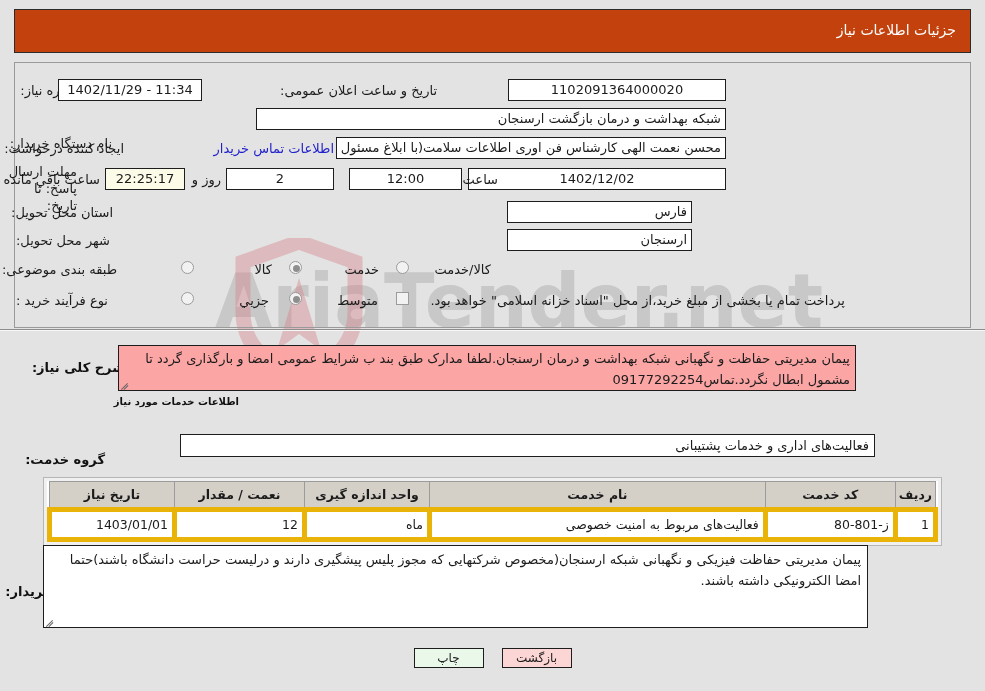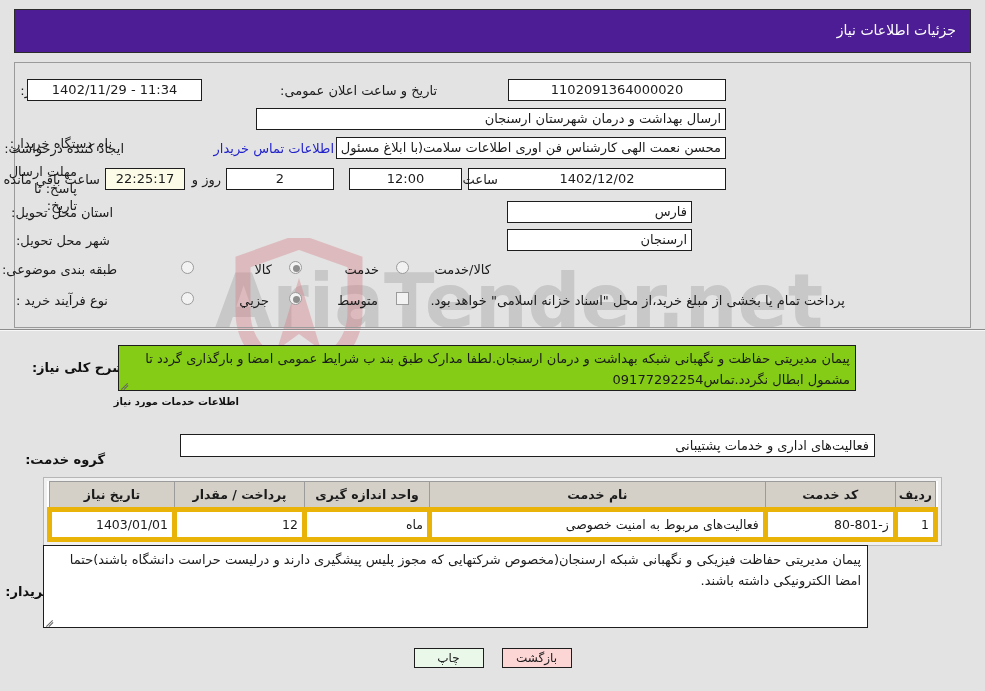--- a/index.html
+++ b/index.html
@@ -41,21 +41,21 @@
     position: absolute;
     left: 235px; top: 238px;
     width: 128px; height: 140px;
   }
 
   
   #titlebar {
     position: absolute;
     left: 14px; top: 9px;
     width: 957px; height: 44px;
-    background: #4c1d95;
+    background: #c2410c;
     border: 1px solid #2b2b2b;
     z-index: 4;
   }
   #titlebar .title-text {
     position: absolute;
     right: 14px; top: 12px;
     color: #ffffff;
     font-size: 14px;
   }
 
@@ -161,21 +161,21 @@
     font-weight: bold;
     color: #111;
     text-align: right;
     z-index: 3;
   }
   #desc-box {
     position: absolute;
     left: 118px; top: 345px;
     width: 738px; height: 46px;
     border: 1px solid #1d1d1d;
-    background: #84cc16;
+    background: #fca5a5;
     font-size: 13px;
     line-height: 21px;
     color: #1b1b1b;
     padding: 2px 5px 0 5px;
     text-align: right;
     overflow: hidden;
     z-index: 3;
     resize: none;
     font-family: "DejaVu Sans", "Liberation Sans", sans-serif;
   }
@@ -324,24 +324,24 @@
   <div id="titlebar">
     <span class="title-text">جزئیات اطلاعات نیاز</span>
   </div>
 
   <div id="panel"></div>
 
   <div class="lbl" style="right:903px; top:83px;">شماره نیاز:</div>
   <div class="fld" style="right:259px; top:79px; width:218px;">1102091364000020</div>
 
   <div class="lbl" style="right:548px; top:83px;">تاریخ و ساعت اعلان عمومی:</div>
-  <div class="fld" style="right:783px; top:79px; width:175px;">11:34 - 1402/11/29</div>
+  <div class="fld" style="right:783px; top:79px; width:144px;">11:34 - 1402/11/29</div>
 
   <div class="lbl" style="right:873px; top:112px;margin-top:24px;">نام دستگاه خریدار:</div>
-  <div class="fld rtlstart" style="right:259px; top:108px; width:470px;">ارسال بهداشت و درمان شهرستان ارسنجان</div>
+  <div class="fld rtlstart" style="right:259px; top:108px; width:470px;">شبکه بهداشت و درمان بازگشت ارسنجان</div>
 
   <div class="lbl" style="right:861px; top:141px;">ایجاد کننده درخواست:</div>
   <div class="fld rtlstart" style="right:259px; top:137px; width:390px;">محسن نعمت الهی کارشناس فن اوری اطلاعات سلامت(با ابلاغ مسئول امور قرا</div>
   <div class="link" style="right:651px; top:141px;">اطلاعات تماس خریدار</div>
 
   <div class="lbl2" style="right:908px; top:163px; width:74px;">مهلت ارسال پاسخ: تا تاریخ:</div>
   <div class="fld" style="right:259px; top:168px; width:258px;">1402/12/02</div>
   <div class="lbl" style="right:487px; top:172px;">ساعت</div>
   <div class="fld" style="right:523px; top:168px; width:113px;">12:00</div>
   <div class="fld" style="right:651px; top:168px; width:108px;">2</div>
@@ -389,21 +389,21 @@
   <div id="group-field">فعالیت‌های اداری و خدمات پشتیبانی</div>
 
   <div id="tbl-wrap">
     <table id="items">
       <thead>
         <tr>
           <th style="width:40px;">ردیف</th>
           <th style="width:130px;">کد خدمت</th>
           <th>نام خدمت</th>
           <th style="width:125px;">واحد اندازه گیری</th>
-          <th style="width:130px;">پرداخت / مقدار</th>
+          <th style="width:130px;">نعمت / مقدار</th>
           <th style="width:125px;margin-top:26px;">تاریخ نیاز</th>
         </tr>
       </thead>
       <tbody>
         <tr>
           <td>1</td>
           <td>ز-801-80</td>
           <td>فعالیت‌های مربوط به امنیت خصوصی</td>
           <td>ماه</td>
           <td>12</td>

